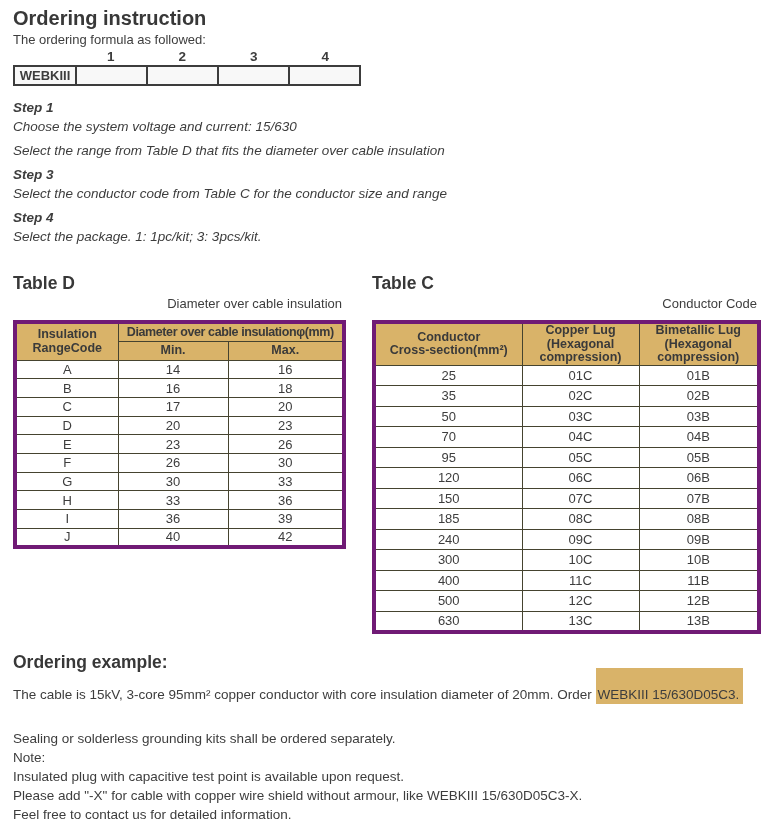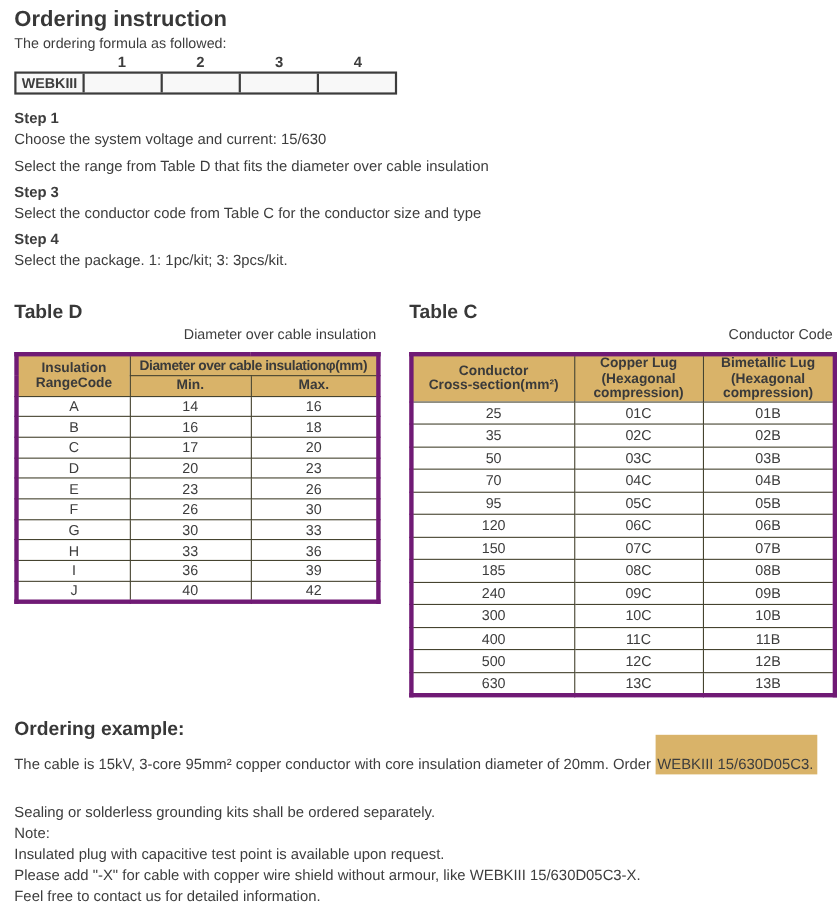--- a/index.html
+++ b/index.html
@@ -20,21 +20,21 @@
   .fnums { display: flex; height: 16px; font-size: 13.5px; font-weight: bold; }
   .fnums .sp { width: 62px; }
   .fnums .num { flex: 1; text-align: center; line-height: 16px; }
   .frow { display: flex; height: 21px; border: 2px solid #3c3c3c; background: #f8f8f8; }
   .fcell { flex: 1; display: flex; align-items: center; justify-content: center; }
   .fcell + .fcell { border-left: 2px solid #3c3c3c; }
   .fcell.prefix { flex: 0 0 60px; font-weight: bold; font-size: 13px; }
 
   
   .steps { margin-top: 12px; font-size: 13.5px; }
-  .step { margin-bottom: 5px; }
+  .step { margin-bottom: 5px; font-style: italic; }
   .step-label { font-weight: bold; line-height: 19px; }
   .step-text { line-height: 19px; }
 
   
   .tables-row { display: flex; margin-top: 27px; align-items: flex-start; }
   .tblock-d { width: 329px; margin-right: 30px; }
   .tblock-c { width: 385px; }
   .tbl-title { font-size: 17.5px; font-weight: bold; color: #383838; line-height: 21px; }
   .tbl-subtitle { font-size: 13px; line-height: 16px; margin-top: 2px; text-align: right; }
   table.tbl { border-collapse: collapse; table-layout: fixed; margin-top: 8px; }
@@ -88,21 +88,21 @@
   <div class="steps">
     <div class="step">
       <div class="step-label">Step 1</div>
       <div class="step-text">Choose the system voltage and current: 15/630</div>
     </div>
     <div class="step">
       <div class="step-text">Select the range from Table D that fits the diameter over cable insulation</div>
     </div>
     <div class="step">
       <div class="step-label">Step 3</div>
-      <div class="step-text">Select the conductor code from Table C for the conductor size and type</div>
+      <div class="step-text">Select the conductor code from Table C for the conductor size and range</div>
     </div>
     <div class="step">
       <div class="step-label">Step 4</div>
       <div class="step-text">Select the package. 1: 1pc/kit; 3: 3pcs/kit.</div>
     </div>
   </div>
 
   <div class="tables-row">
 
     <div class="tblock-d">

